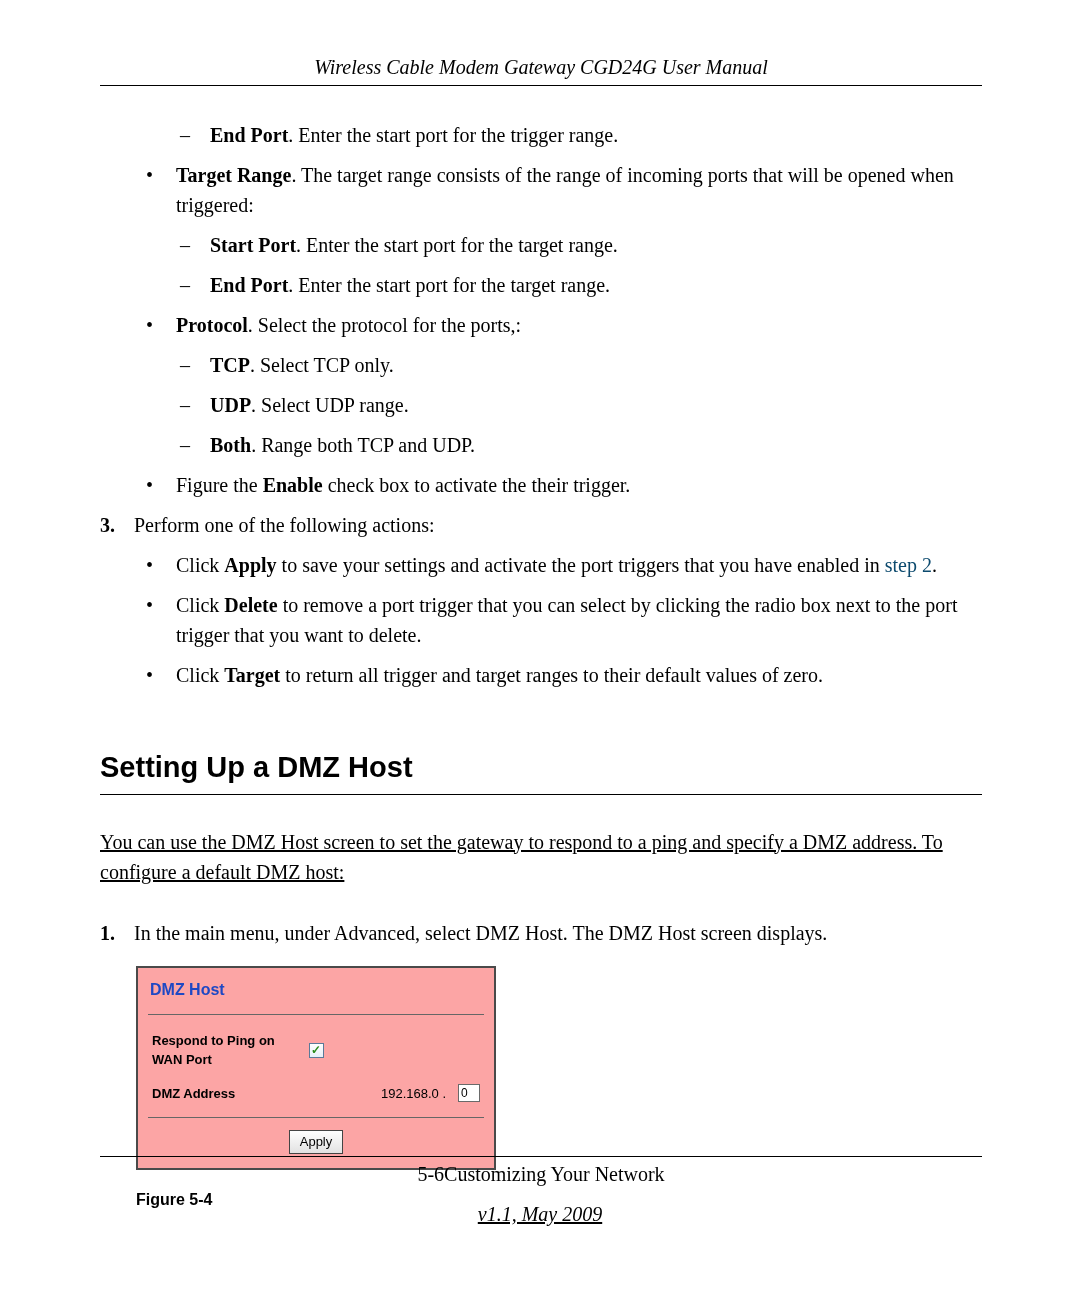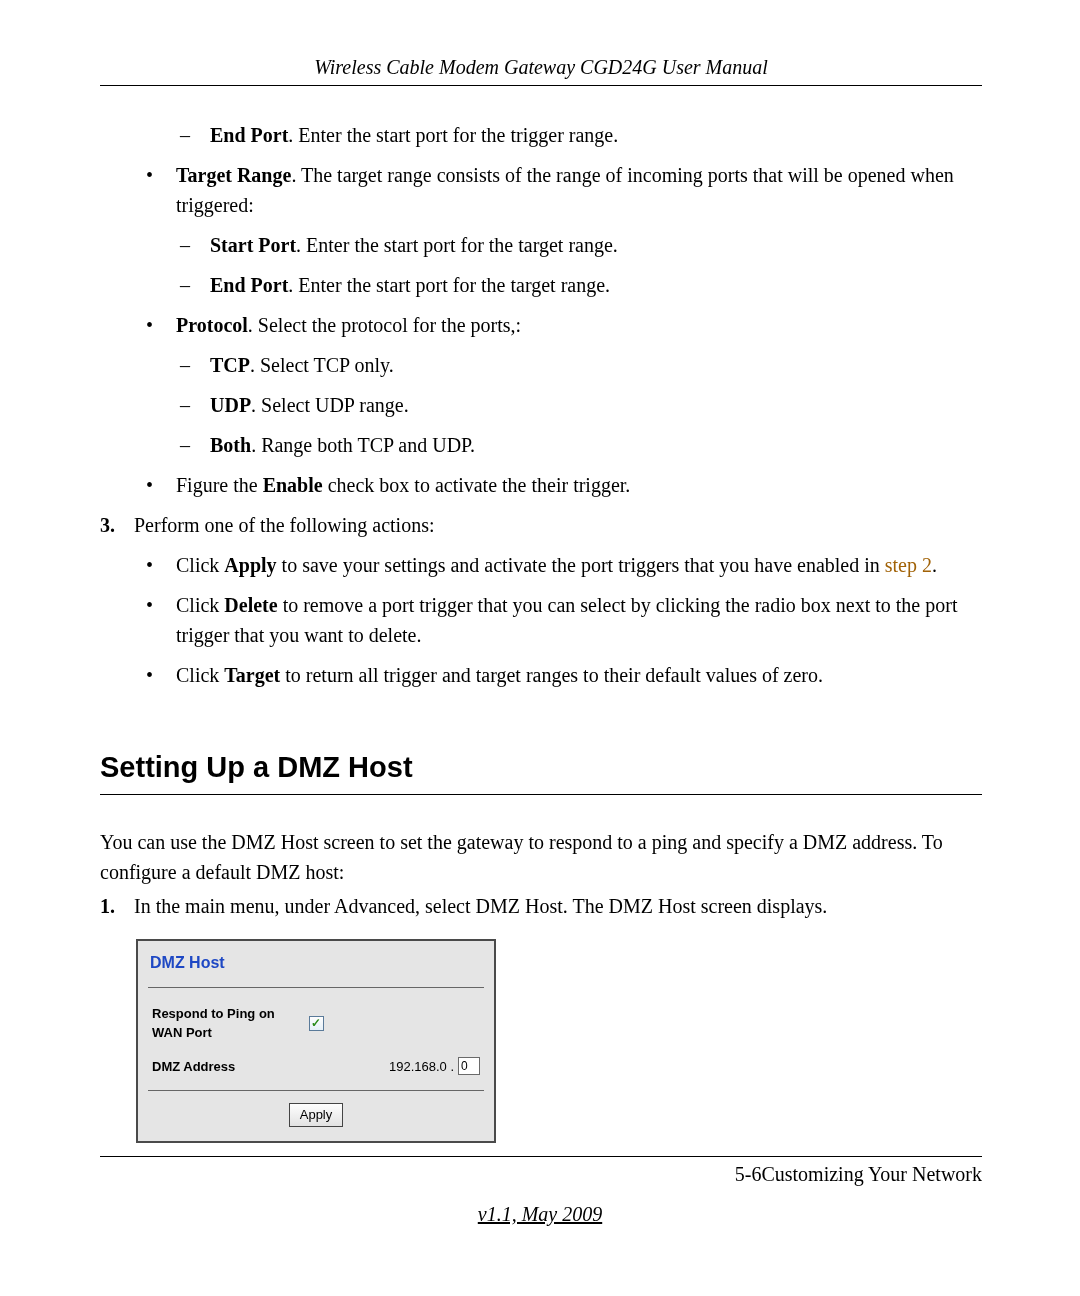--- a/index.html
+++ b/index.html
@@ -21,39 +21,39 @@
       text-align: center;
     }
     .content { font-size: 20px; line-height: 1.5; }
     .bullet-lvl0 { display: flex; margin-bottom: 10px; padding-left: 46px; }
     .bullet-lvl0 .dot { width: 30px; flex-shrink: 0; }
     .bullet-lvl1 { display: flex; margin-bottom: 10px; padding-left: 80px; }
     .bullet-lvl1 .dash { width: 30px; flex-shrink: 0; }
     .numbered { display: flex; margin-bottom: 10px; }
     .numbered .num { width: 34px; flex-shrink: 0; font-weight: bold; }
     .bold { font-weight: bold; }
-    .link { color: #a16207; }
+    .link { color: #0c4a6e; }
     .section-heading {
       font-family: Arial, Helvetica, sans-serif;
       font-size: 29px;
       font-weight: bold;
       margin-top: 56px;
       padding-bottom: 4px;
       border-bottom: 1.5px solid #000;
       margin-bottom: 32px;
     }
-    .para { margin-bottom: 4px; }
+    .para { margin-bottom: 31px; text-decoration: underline; }
     .ol-item { display:flex; margin-bottom: 14px; }
     .ol-item .num { width:34px; flex-shrink:0; font-weight:bold; }
     .screenshot {
       margin-left: 36px;
       margin-top: 18px;
       width: 360px;
       border: 2px solid #4a4a4a;
-      background: #e5e5e5;
+      background: #fca5a5;
       font-family: Arial, Helvetica, sans-serif;
       font-size: 13px;
       color: #000;
     }
     .screenshot-title {
       color: #1e48c4;
       font-weight: bold;
       font-size: 16px;
       padding: 10px 10px 6px 12px;
       font-family: Arial, Helvetica, sans-serif;
@@ -77,21 +77,21 @@
       display: inline-flex;
       align-items: center;
       justify-content: center;
       width: 15px; height: 15px;
       border: 1px solid #5a7a99;
       background: linear-gradient(#fefefe,#e6f0f8);
       font-size: 12px;
       color: #2a8a1a;
       font-weight: bold;
     }
-    .sc-ip { display:flex; align-items:center; gap:4px; font-size:13px; }
+    .sc-ip { display:flex; align-items:center; gap:12px; font-size:13px; }
     .sc-input {
       width: 22px; height: 18px;
       border: 1px solid #6a6a6a;
       background: #fff;
       text-align: left;
       padding: 0 2px;
       font-size: 12px;
       line-height: 16px;
     }
     .screenshot-divider2 {
@@ -117,21 +117,21 @@
     .footer {
       position: absolute;
       bottom: 110px;
       left: 100px;
       right: 98px;
       border-top: 1.5px solid #000;
       padding-top: 6px;
     }
     .footer-row {
       display: flex;
-      justify-content: flex-end;
+      justify-content: center;
       font-size: 20px;
     }
     .footer-version {
       position: absolute;
       bottom: 70px;
       left: 0; right: 0;
       text-align: center;
       font-style: italic;
       font-size: 20px;
       text-decoration: underline;
@@ -232,20 +232,21 @@
         <span>192.168.0 .</span>
         <span class="sc-input">0</span>
       </span>
     </div>
     <hr class="screenshot-divider2">
     <div class="sc-apply-row">
       <span class="sc-apply">Apply</span>
     </div>
   </div>
 
+  <div class="figure-caption">Figure 5-4</div>
 
 </div>
 
 <div class="footer">
   <div class="footer-row">
     <span>5-6</span>
     <span>Customizing Your Network</span>
   </div>
 </div>
 <div class="footer-version">v1.1, May 2009</div>

